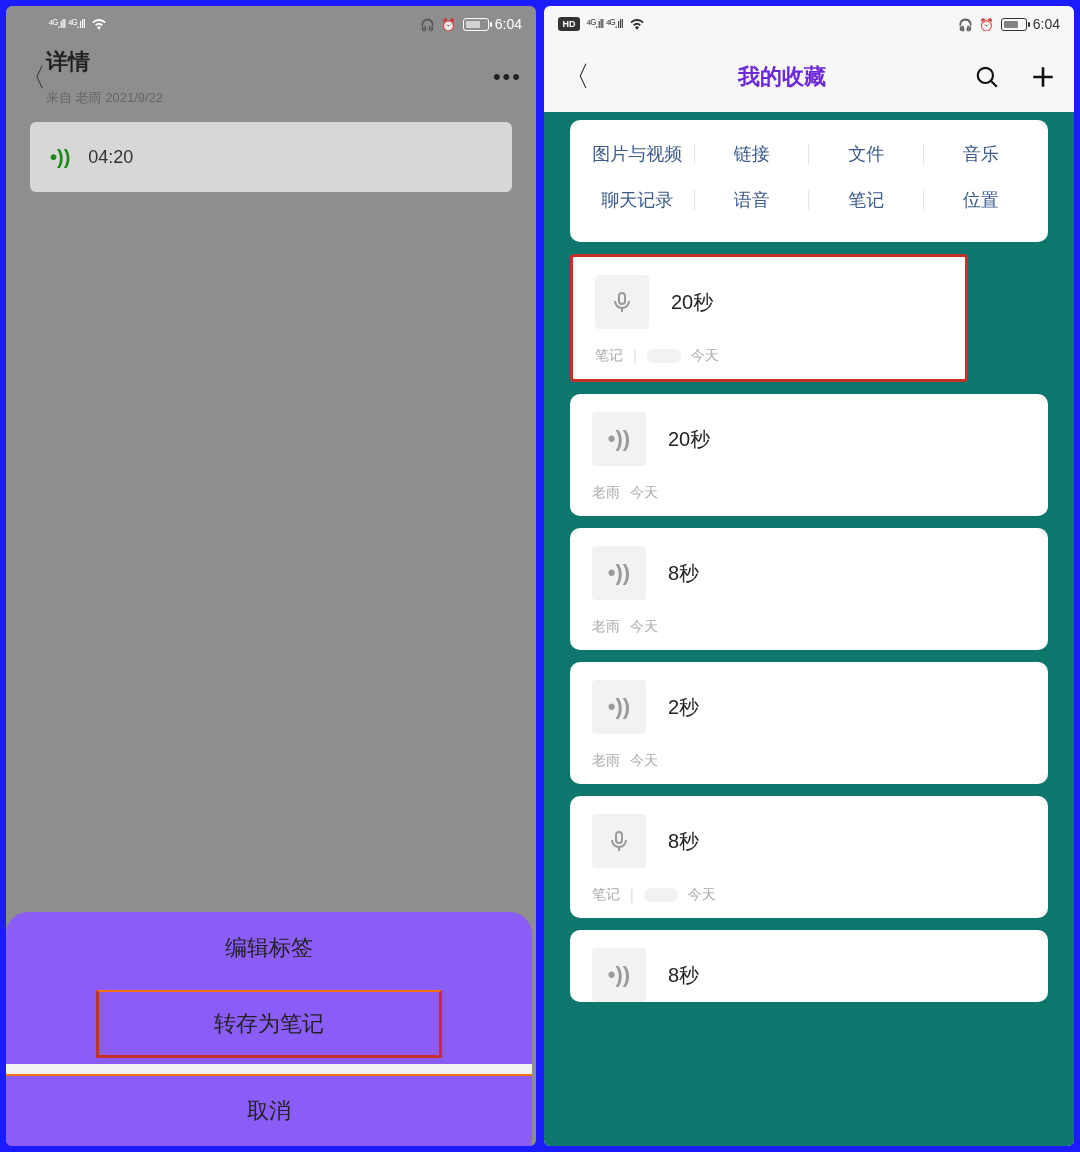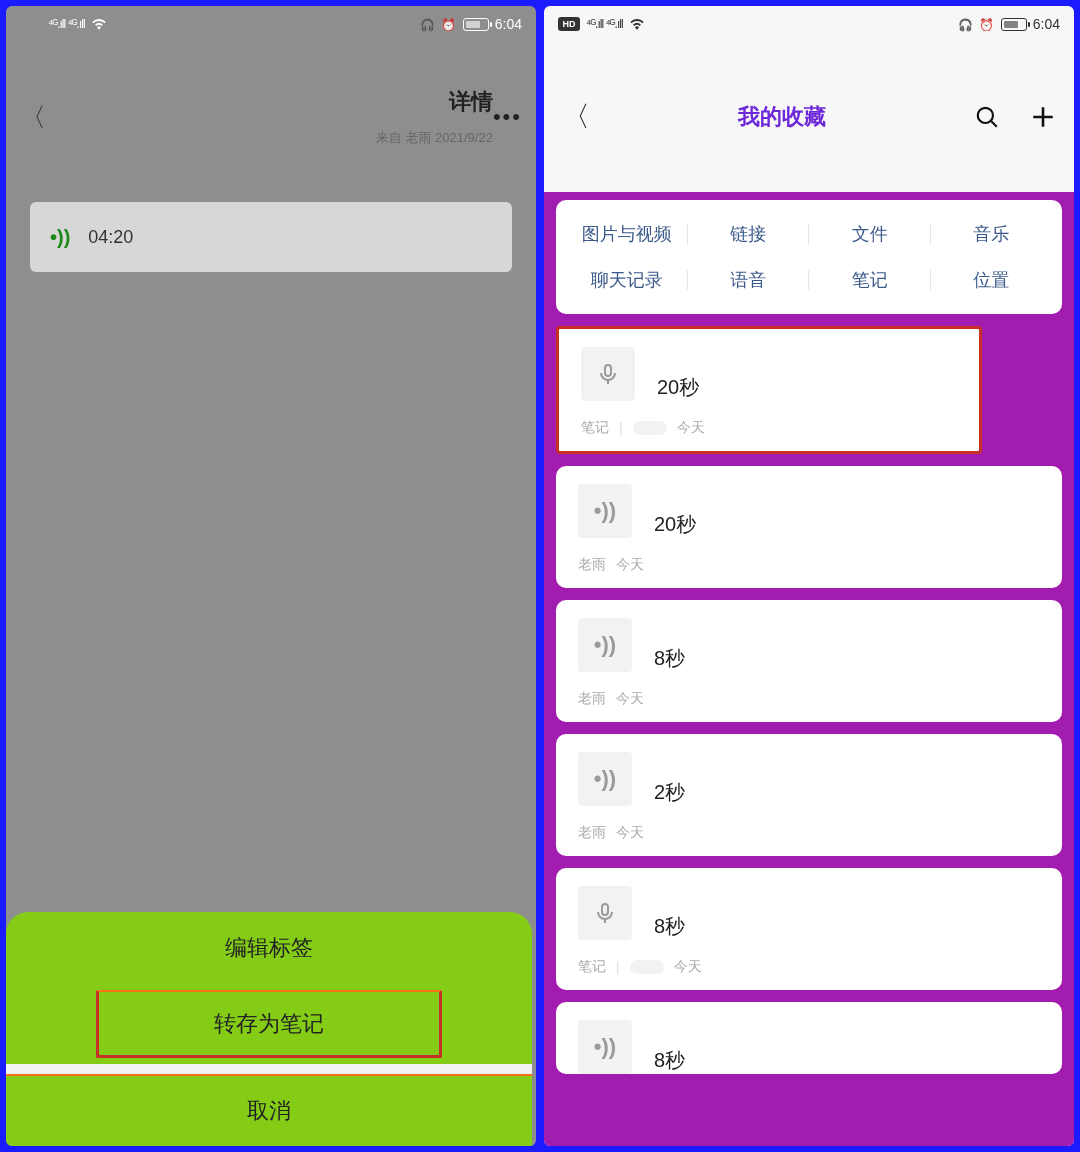--- a/index.html
+++ b/index.html
@@ -13,21 +13,20 @@
     padding: 6px;
   }
   .phone {
     flex: 1;
     background: #f7f7f7;
     border-radius: 6px;
     overflow: hidden;
     position: relative;
     display: flex;
     flex-direction: column;
-    gap: 40px;
   }
   
   .phone.left { background: #8e8e8e; }
 
   
   .statusbar {
     height: 36px;
     display: flex;
     align-items: center;
     justify-content: space-between;
@@ -67,41 +66,41 @@
   .battery::before{
     content:""; position:absolute; left:2px; top:2px; bottom:2px; width:60%; background:currentColor; opacity:.6; border-radius:1px;
   }
 
   
   .nav-left {
     display:flex; align-items:center; height:70px; padding:0 14px;
     color:#333;
   }
   .nav-left .back { font-size:26px; color:#333; }
-  .nav-left .titlewrap { flex:1; text-align:right; }
+  .nav-left .titlewrap { flex:1; text-align:left; }
   .nav-left .title { font-size:22px; font-weight:600; color:#222; }
   .nav-left .sub { font-size:13px; color:#666; margin-top:12px; }
   .nav-left .more { font-size:22px; letter-spacing:2px; color:#222; }
 
   
   .voicecard {
     margin: 10px 24px 0 24px;
     background:#d7d7d7;
     border-radius:6px;
     height:70px;
     display:flex; align-items:center;
     padding:0 20px; gap:18px;
     color:#333; font-size:18px;
   }
   .voice-ic { color:#1a8b1a; font-weight:700; font-size:20px; }
 
   
   .sheet {
     position:absolute; left:0; right:4px; bottom:0;
-    background:#84cc16;
+    background:#8b5cf6;
     border-top-left-radius:22px; border-top-right-radius:22px;
     overflow:hidden;
   }
   .sheet .row {
     height:72px; display:flex; align-items:center; justify-content:center;
     font-size:22px; color:#222;
     border-top:2px solid #f97316;
   }
   .sheet .row:first-child{ border-top:none; }
   .sheet .gap { height:10px; background:#f2f2f2; }
@@ -115,48 +114,48 @@
   
   .nav-right {
     height:70px; display:flex; align-items:center; padding:0 18px;
     background:#f7f7f7;
   }
   .nav-right .back { font-size:28px; color:#222; }
   .nav-right .title { flex:1; text-align:center; font-size:22px; font-weight:600; color:#6d28d9; }
   .nav-right .icons { display:flex; gap:30px; font-size:26px; color:#111; }
 
   .right-body {
-    flex:1; background:#a21caf; overflow:hidden; padding: 0 12px;
+    flex:1; background:#0f766e; overflow:hidden; padding: 0 26px;
   }
   .catcard {
     background:#fff; margin-top:8px; border-radius:10px;
     padding:22px 10px;
   }
   .catrow {
     display:flex; justify-content:space-around; margin-bottom:22px;
   }
-  .catrow:last-child{ margin-bottom:0; }
+  .catrow:last-child{ margin-bottom:8px; }
   .catitem {
     color:#3b5a8a; font-size:18px; text-align:center; flex:1;
     position:relative;
   }
   .catitem:not(:last-child)::after{
     content:""; position:absolute; right:0; top:2px; bottom:2px; width:1px; background:#e5e5e5;
   }
 
   .favcard {
     background:#fff; margin-top:12px; border-radius:10px;
     padding:18px 22px 14px 22px;
   }
   .favcard.highlight {
     border:3px solid #c63027;
     border-radius:4px;
     margin-right:80px;
   }
-  .fav-top { display:flex; align-items:flex-end; gap:22px; }
+  .fav-top { display:flex; align-items:center; gap:22px; }
   .fav-icon {
     width:54px; height:54px; background:#f2f2f2; border-radius:4px;
     display:flex; align-items:center; justify-content:center;
     color:#888; font-size:24px;
   }
   .fav-title { font-size:20px; color:#222; }
   .fav-meta { margin-top:18px; font-size:14px; color:#aaa; display:flex; align-items:center; gap:10px;}
   .fav-meta .pipe { color:#ddd; }
   .blur {
     background:#f2f2f2; width:34px; height:14px; border-radius:8px; display:inline-block;

